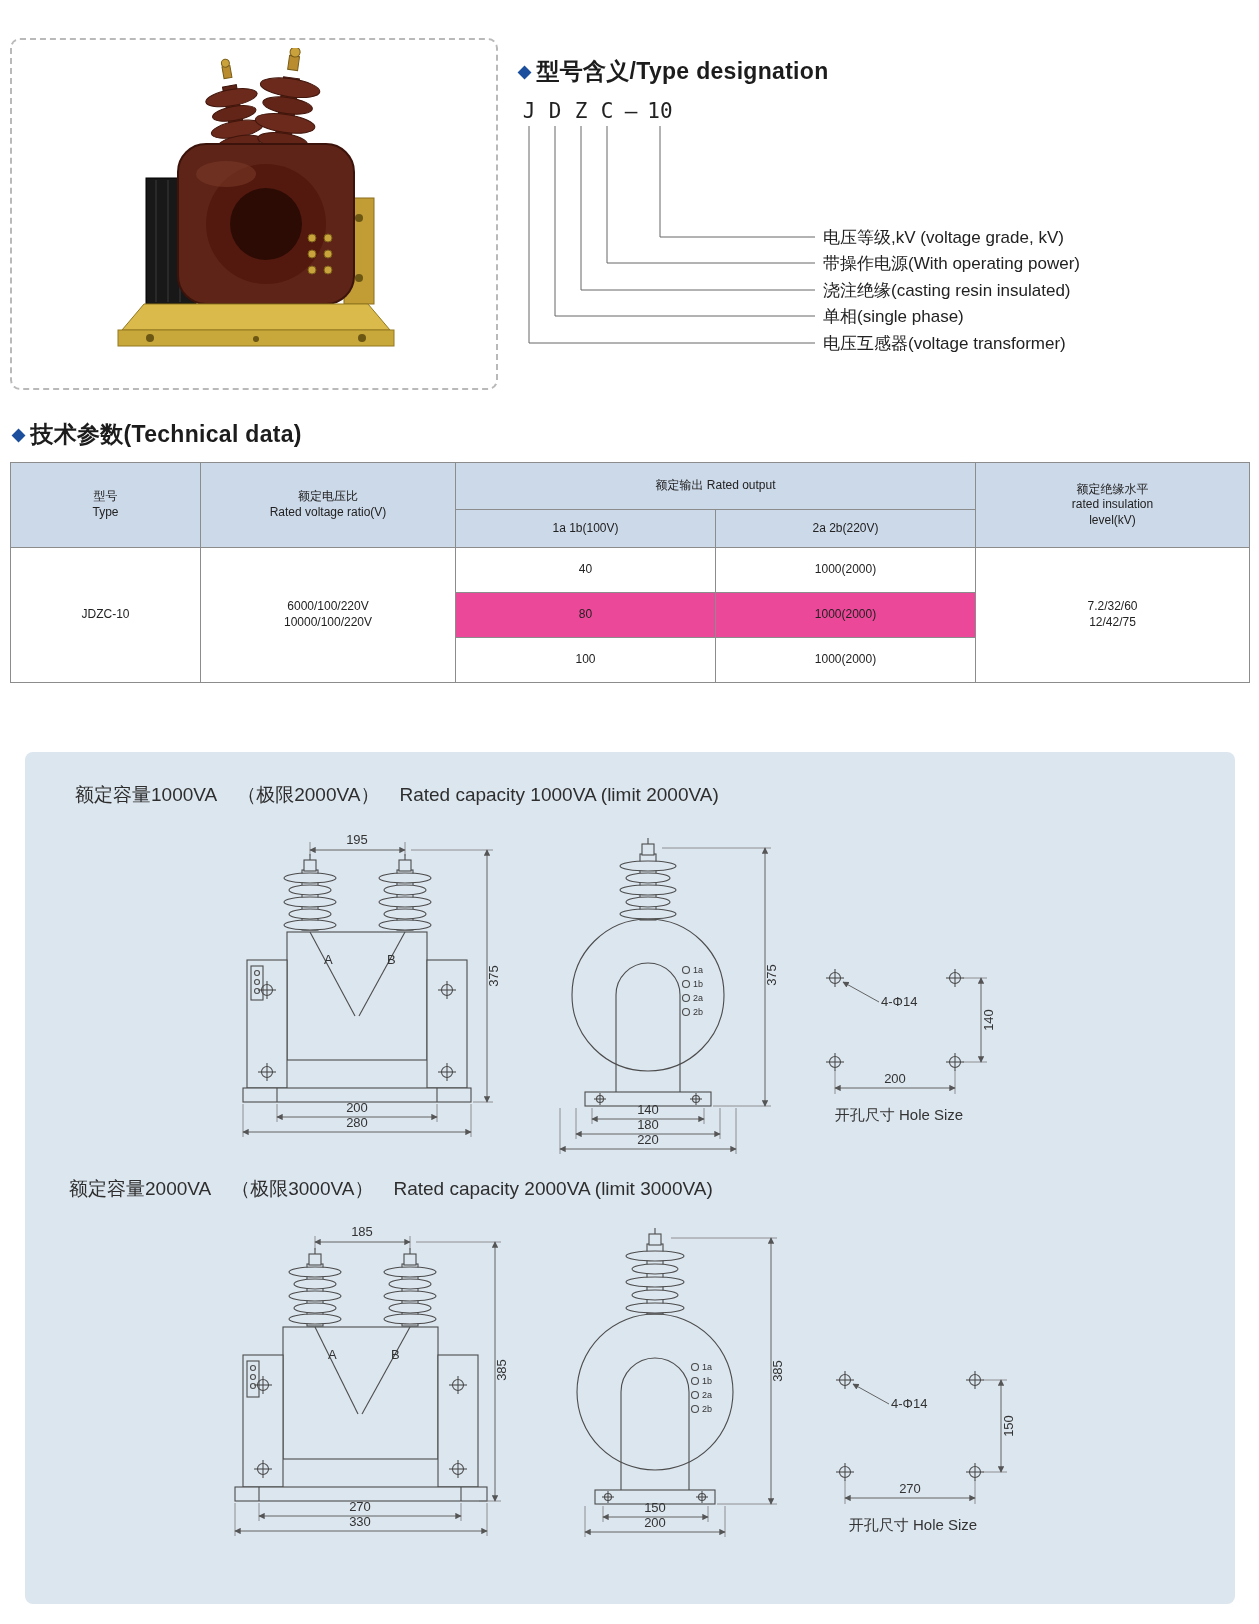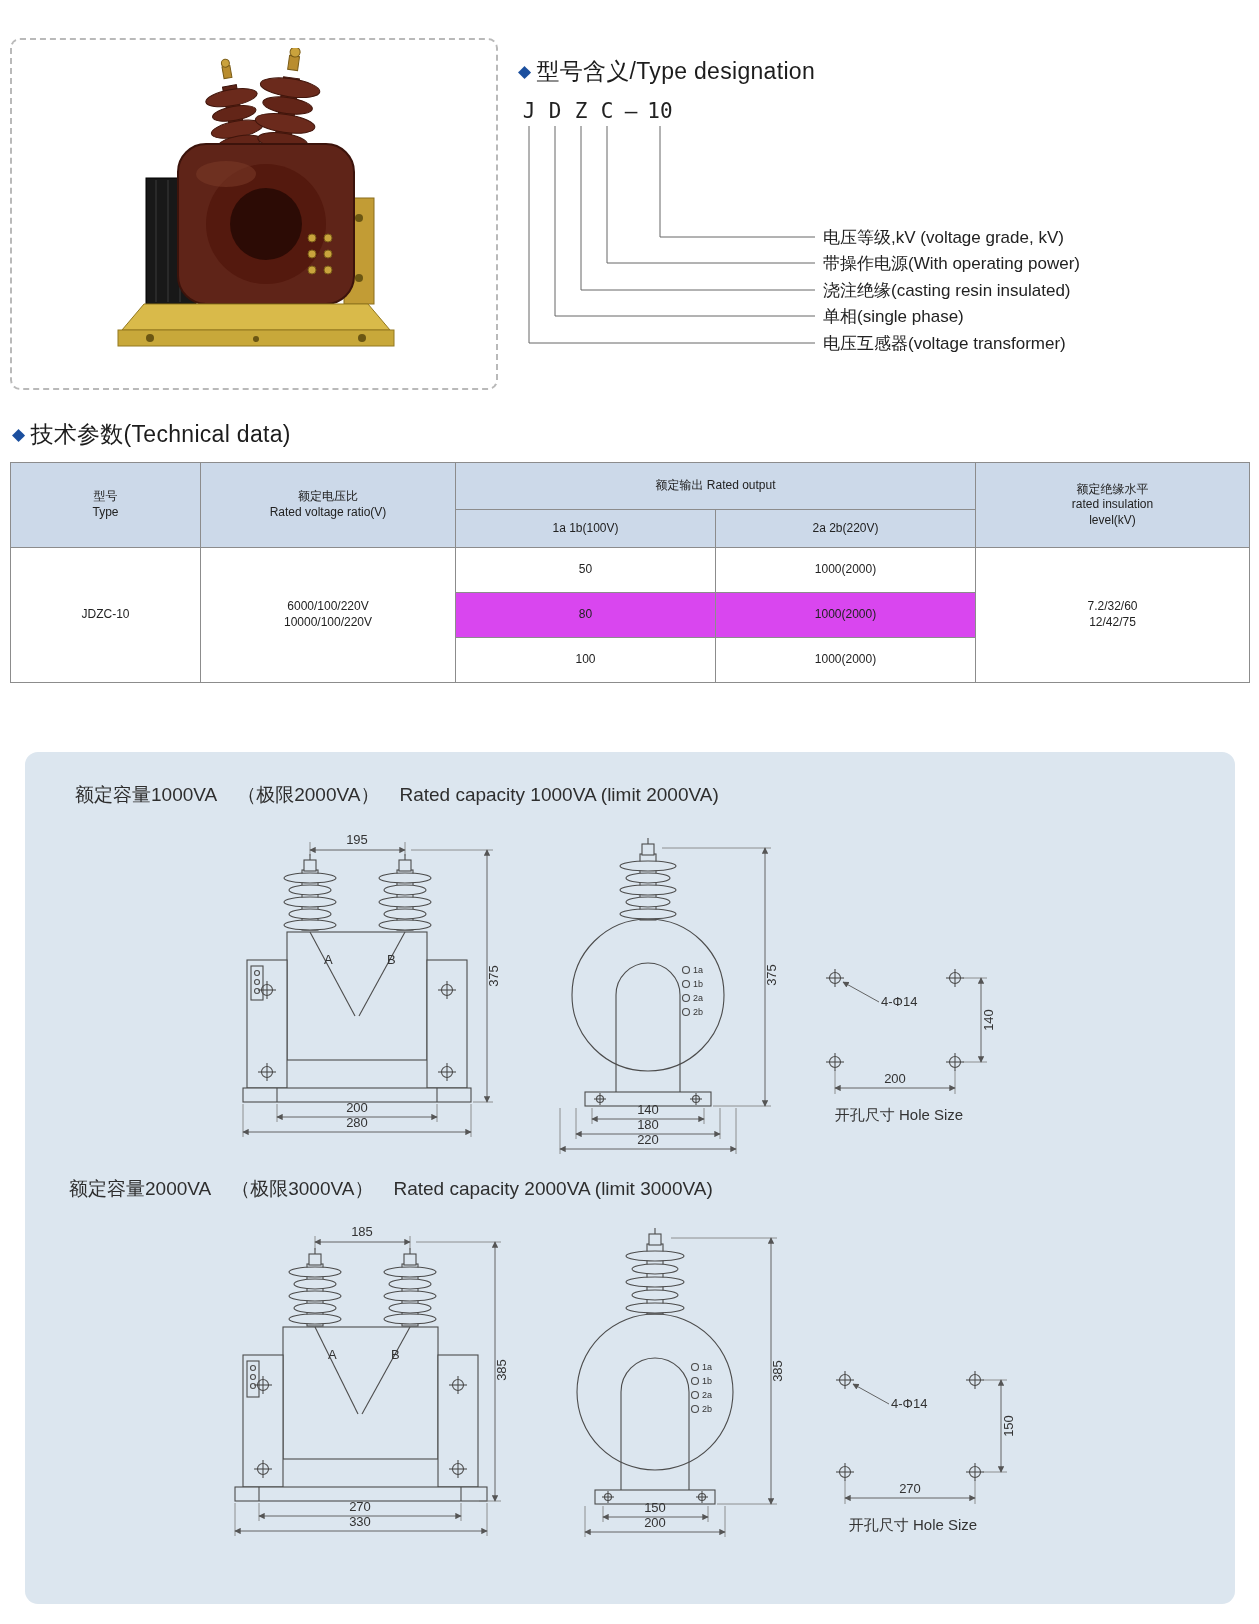--- a/index.html
+++ b/index.html
@@ -5,44 +5,44 @@
   *{margin:0;padding:0;box-sizing:border-box}
   html,body{background:#fff}
   .page{position:relative;width:1259px;height:1624px;background:#fff;overflow:hidden;
         font-family:"Liberation Sans",sans-serif;color:#222}
 
   
   .photo-box{position:absolute;left:10px;top:38px;width:488px;height:352px;
              border:2px dashed #b9b9b9;border-radius:10px;background:#fff}
 
   
-  .sec-head{position:absolute;font-size:23px;font-weight:normal;color:#1c1c1c;letter-spacing:.3px;white-space:nowrap}
+  .sec-head{position:absolute;font-size:23px;font-weight:bold;color:#1c1c1c;letter-spacing:.3px;white-space:nowrap}
   .sec-head .diamond{color:#1b4f9e;font-size:17px;margin-right:5px;vertical-align:2px}
   #head-type{left:518px;top:56px}
   #head-tech{left:12px;top:419px}
   #head-outline{left:12px;top:699px}
 
   .desig-svg{position:absolute;left:505px;top:88px}
   .desig-svg text.code{font-family:"DejaVu Sans Mono",monospace;font-size:21px;fill:#222}
   .desig-svg text.lbl{font-size:17px;fill:#222}
   .desig-svg path{stroke:#666;stroke-width:1;fill:none}
 
   
   .tech-table{position:absolute;left:10px;top:462px;width:1239px;border-collapse:collapse;
               table-layout:fixed;font-size:12px;color:#222}
   .tech-table th,.tech-table td{border:1px solid #8c8c8c;text-align:center;vertical-align:middle;
               font-weight:normal;padding:2px;line-height:1.3}
   .tech-table thead th{background:#ccd9e9}
   .tech-table .h1 th{height:47px}
   .tech-table .h2 th{height:38px}
   .tech-table tbody tr{height:45px}
-  .tech-table tr.alt td{background:#d946ef}
+  .tech-table tr.alt td{background:#ec4899}
 
   
-  .panel{position:absolute;left:25px;top:752px;width:1210px;height:852px;background:#dce6ef;border-radius:13px}
+  .panel{position:absolute;left:25px;top:752px;width:1210px;height:852px;background:#dce6ef;border-radius:8px}
   .cap{position:absolute;font-size:19px;color:#2e2e2e;white-space:nowrap}
   .cap span{margin-right:20px}
   #cap1{left:50px;top:30px}
   #cap2{left:44px;top:424px}
   .draw-svg{position:absolute;left:0}
   #svg1{top:68px}
   #svg2{top:460px}
 
   
   svg text{font-family:"Liberation Sans",sans-serif;fill:#333}
@@ -171,21 +171,21 @@
         <th>2a 2b(220V)</th>
       </tr>
     </thead>
     <tbody>
       <tr>
         <td rowspan="3">JDZC-10</td>
         <td rowspan="3">
           <div>6000/100/220V</div>
             <div>10000/100/220V</div>
         </td>
-        <td>50</td>
+        <td>40</td>
         <td>1000(2000)</td>
         <td rowspan="3">
           <div>7.2/32/60</div>
             <div>12/42/75</div>
         </td>
       </tr>
       <tr class="alt">
         <td>80</td>
         <td>1000(2000)</td>
       </tr>

